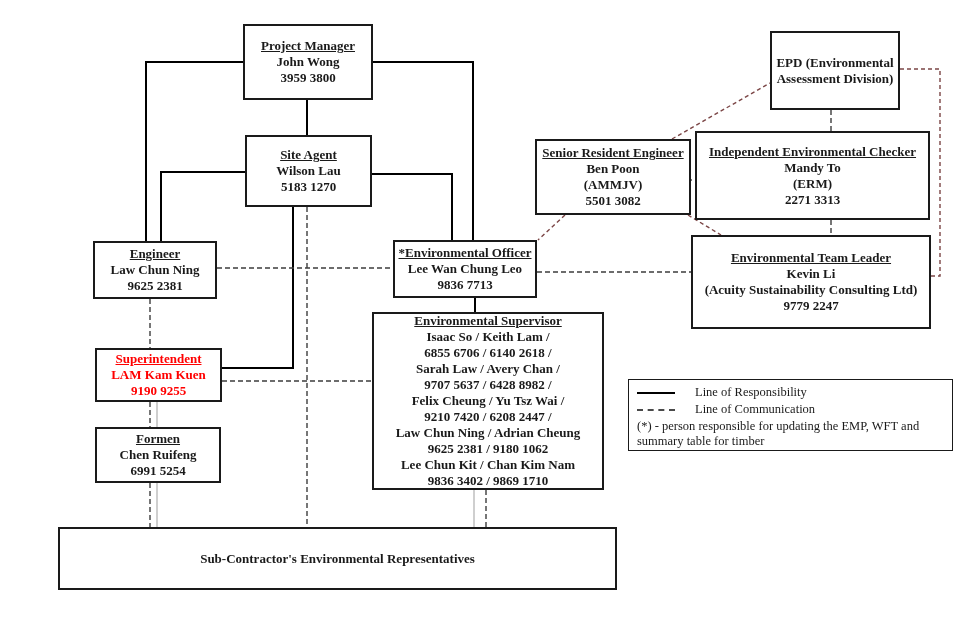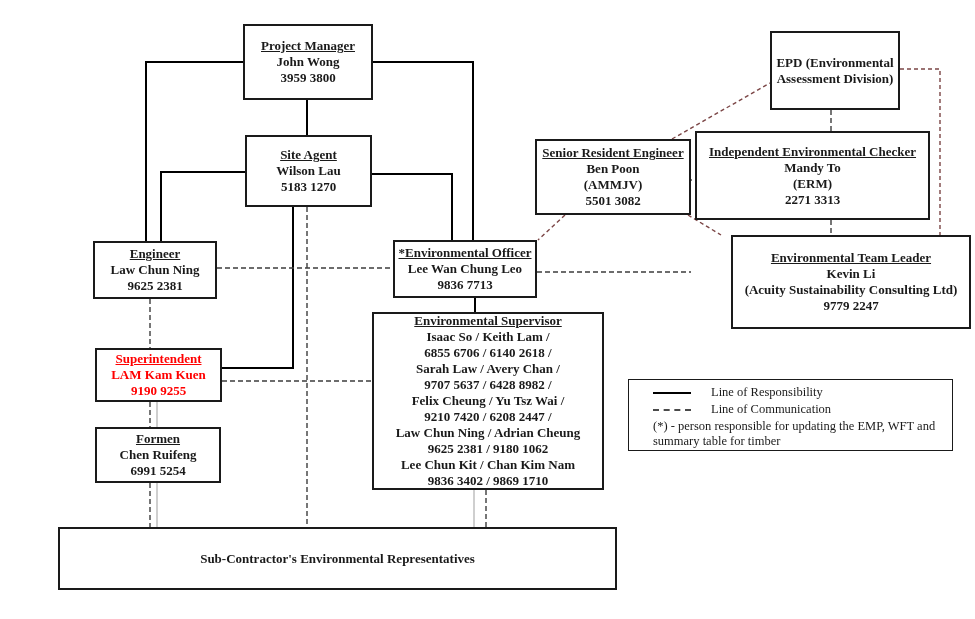--- a/index.html
+++ b/index.html
@@ -28,21 +28,21 @@
     color:#1a1a1a;
   }
   .box .box-title{text-decoration:underline;}
   .box.red{color:#ff0000;}
   .box.plain .box-title{text-decoration:none;}
   .supervisor-rows{display:flex;flex-direction:column;}
   .legend{
     position:absolute;z-index:2;box-sizing:border-box;
     background:#ffffff;border:1.5px solid #1a1a1a;
     font-size:12.5px;line-height:15px;color:#1a1a1a;
-    padding:5px 8px 4px 24px;font-weight:normal;
+    padding:5px 8px 4px 8px;font-weight:normal;
   }
   .legend-row{display:flex;align-items:center;margin-bottom:2px;}
   .sample{display:inline-block;width:38px;margin-right:20px;flex:0 0 auto;}
   .sample.solid{border-top:2px solid #000;}
   .sample.dashed{border-top:2px dashed #4a4a4a;}
   .legend-note{margin-top:1px;}
 </style>
 </head>
 <body>
 
@@ -156,21 +156,21 @@
     <span>5501 3082</span>
   </div>
 
   <div class="box" style="left:695px;top:131px;width:235px;height:89px;">
     <span class="box-title">Independent Environmental Checker</span>
     <span>Mandy To</span>
     <span>(ERM)</span>
     <span>2271 3313</span>
   </div>
 
-  <div class="box" style="left:731px;top:235px;width:240px;height:94px;">
+  <div class="box" style="left:691px;top:235px;width:240px;height:94px;">
     <span class="box-title">Environmental Team Leader</span>
     <span>Kevin Li</span>
     <span>(Acuity Sustainability Consulting Ltd)</span>
     <span>9779 2247</span>
   </div>
 
   <div class="legend" style="left:628px;top:379px;width:325px;height:72px;">
     <div class="legend-row">
       <span class="sample solid"></span>
       <span>Line of Responsibility</span>

